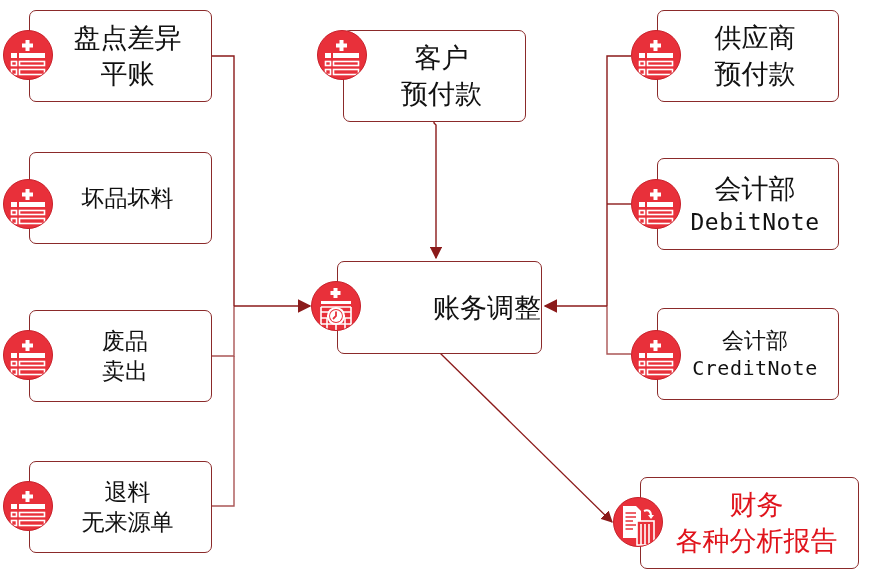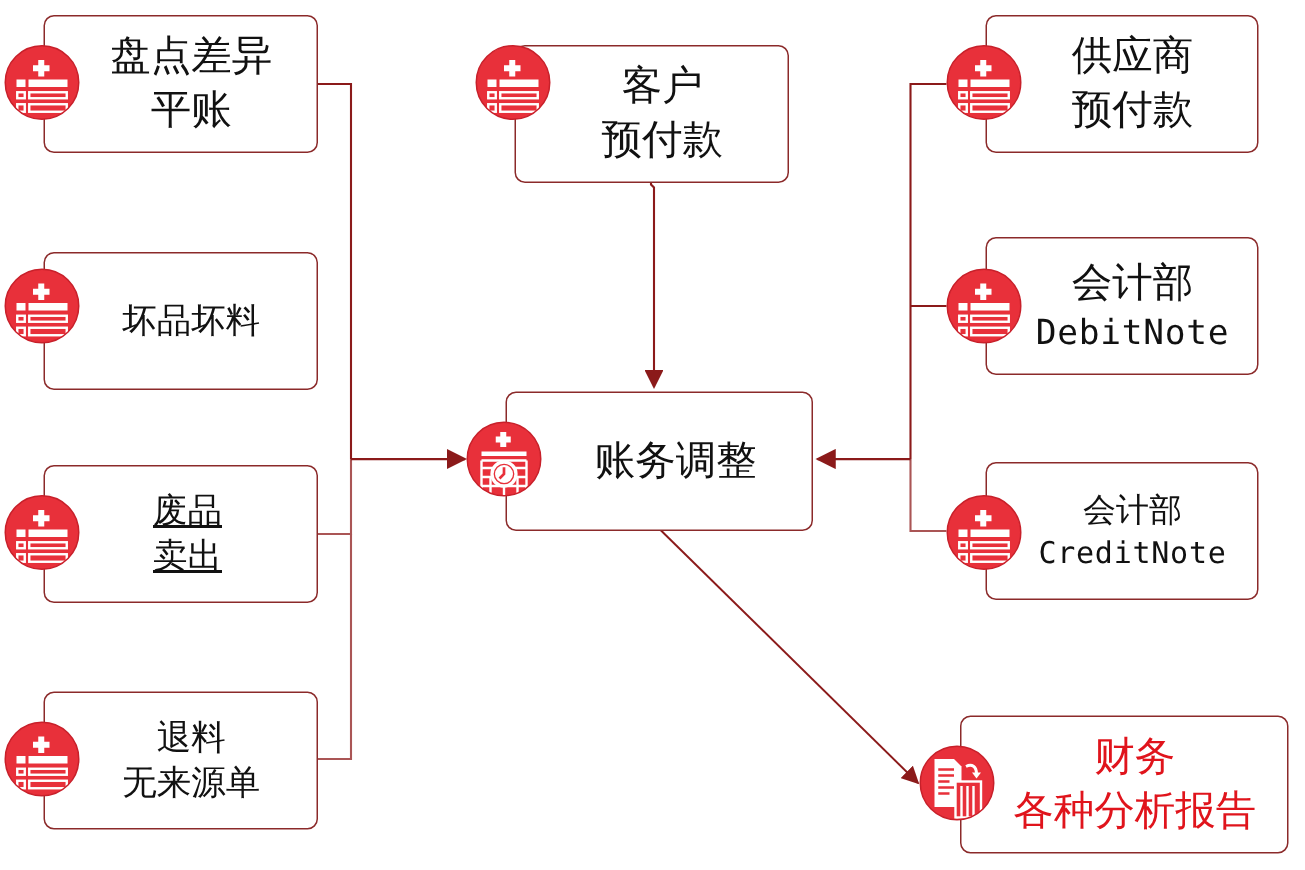--- a/index.html
+++ b/index.html
@@ -92,33 +92,33 @@
       <span class="line">盘点差异</span>
       <span class="line">平账</span>
     </div>
   </div>
   <div class="icon" style="left:3px; top:30px;">
       <svg>
         <use href="#sym-add-list"></use>
       </svg>
     </div>
 
-  <div class="node fs-m" style="left:29px; top:168px; width:183px; height:92px;">
+  <div class="node fs-m" style="left:29px; top:152px; width:183px; height:92px;">
     <div class="label" style="margin-left:14px;">
       <span class="line">坏品坏料</span>
     </div>
   </div>
   <div class="icon" style="left:3px; top:179px;">
       <svg>
         <use href="#sym-add-list"></use>
       </svg>
     </div>
 
   <div class="node fs-m" style="left:29px; top:310px; width:183px; height:92px;">
-    <div class="label" style="margin-left:9px;text-decoration:underline;">
+    <div class="label" style="margin-left:9px;">
       <span class="line">废品</span>
       <span class="line">卖出</span>
     </div>
   </div>
   <div class="icon" style="left:3px; top:330px;">
       <svg>
         <use href="#sym-add-list"></use>
       </svg>
     </div>
 
@@ -139,21 +139,21 @@
       <span class="line">客户</span>
       <span class="line">预付款</span>
     </div>
   </div>
   <div class="icon" style="left:317px; top:30px;">
       <svg>
         <use href="#sym-add-list"></use>
       </svg>
     </div>
 
-  <div class="node fs-l" style="left:337px; top:261px; width:205px; height:93px;">
+  <div class="node fs-l" style="left:337px; top:261px; width:205px; height:93px;align-items:flex-end;">
     <div class="label" style="margin-left:22px;">
       <span class="line">账务调整</span>
     </div>
   </div>
   <div class="icon" style="left:311px; top:281px;">
       <svg>
         <use href="#sym-calendar-clock"></use>
       </svg>
     </div>
 

